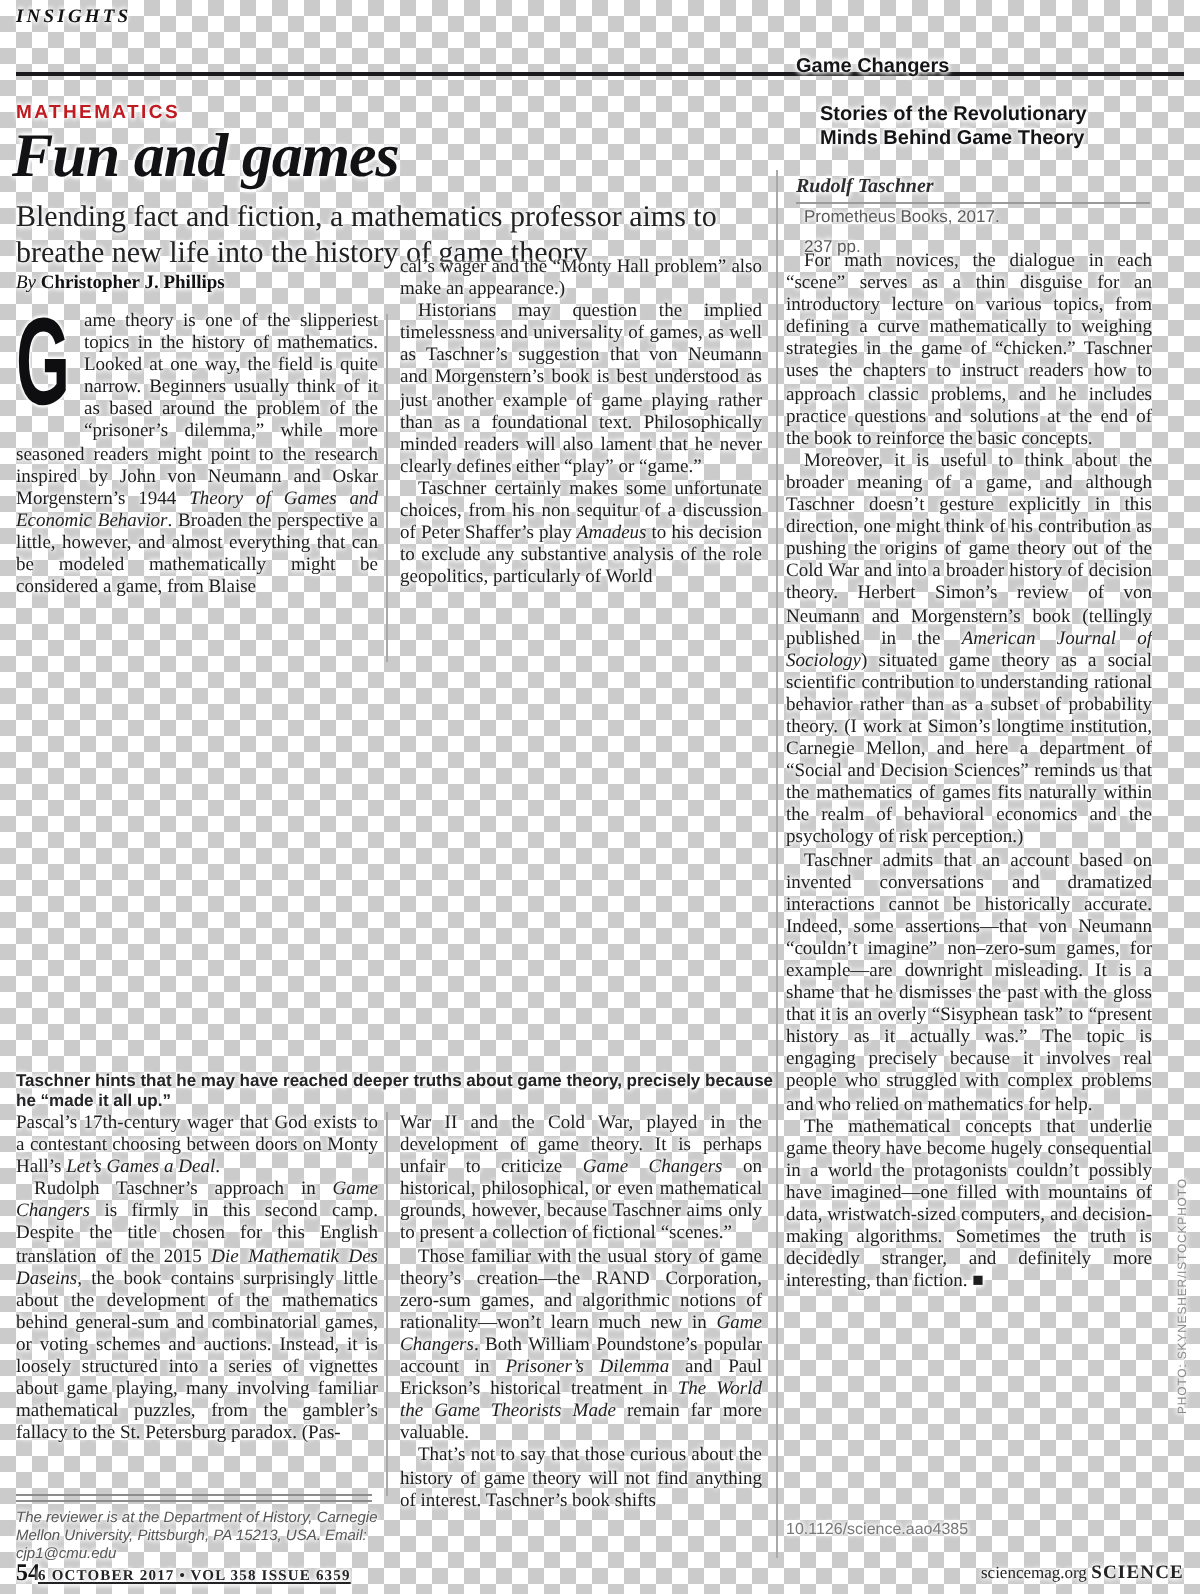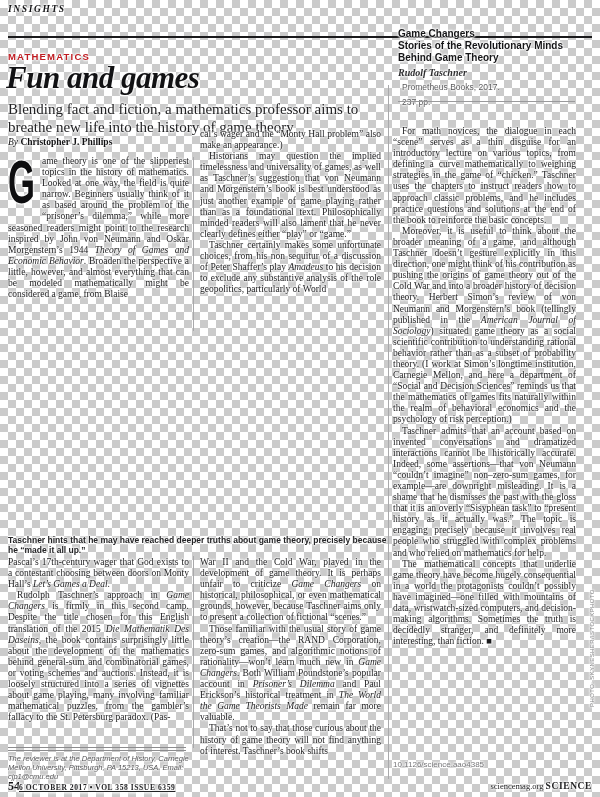--- a/index.html
+++ b/index.html
@@ -18,21 +18,21 @@
   .toprule{position:absolute;left:8px;top:36px;width:584px;height:2px;background:#1a1a1c;}
   .section-label{position:absolute;left:8px;top:51px;font:700 9.5px "Liberation Sans",sans-serif;letter-spacing:1.2px;}
   .title{position:absolute;left:6px;top:60px;font:italic 700 31px "Liberation Serif",serif;color:#121214;letter-spacing:-0.5px;}
   .subtitle{position:absolute;left:8px;top:101px;width:374px;font:400 15px "Liberation Serif",serif;line-height:17.5px;color:#212123;}
   .byline{position:absolute;left:8px;top:137px;font:400 9.5px "Liberation Serif",serif;color:#121214;}
   .byline .by{font-style:italic;}
   .byline .name{font-weight:700;}
 
   .book{position:absolute;left:398px;top:28px;width:180px;font-family:"Liberation Sans",sans-serif;}
   .book-title{font-weight:700;font-size:10px;line-height:12px;color:#151517;margin:0;}
-  .book-sub{font-weight:700;font-size:10px;line-height:12px;color:#151517;margin:0;}
+  .book-sub{font-weight:700;font-size:10px;line-height:12px;color:#151517;margin:12px;}
   .book-author{font:italic 700 10px "Liberation Serif",serif;color:#2e2e30;margin:3px 0 1px 0;}
   .book-meta{font-size:8.5px;line-height:10.5px;color:#5a5a5c;margin:4px;}
   .book-rule{position:absolute;left:398px;top:101px;width:177px;height:1px;background:#9a9a9c;}
 
   .colblock{position:absolute;overflow:hidden;text-align:justify;font-size:9.5px;line-height:11.1px;color:#1d1d1f;}
   .colblock p{margin:0;}
   .colblock p.ind{text-indent:9px;}
   #col1top{left:8px;top:156px;width:181px;height:174px;}
   #col2top{left:200px;top:129px;width:181px;height:206px;}
   #col3{left:393px;top:126px;width:183px;height:622px;}

